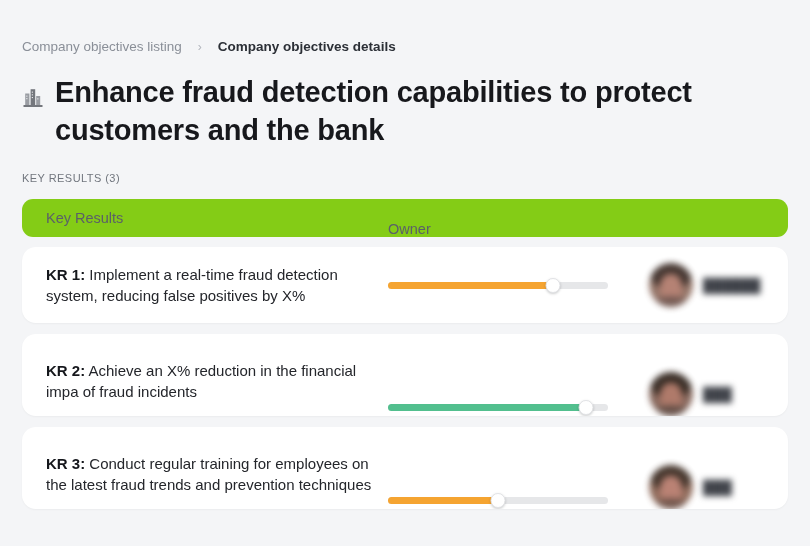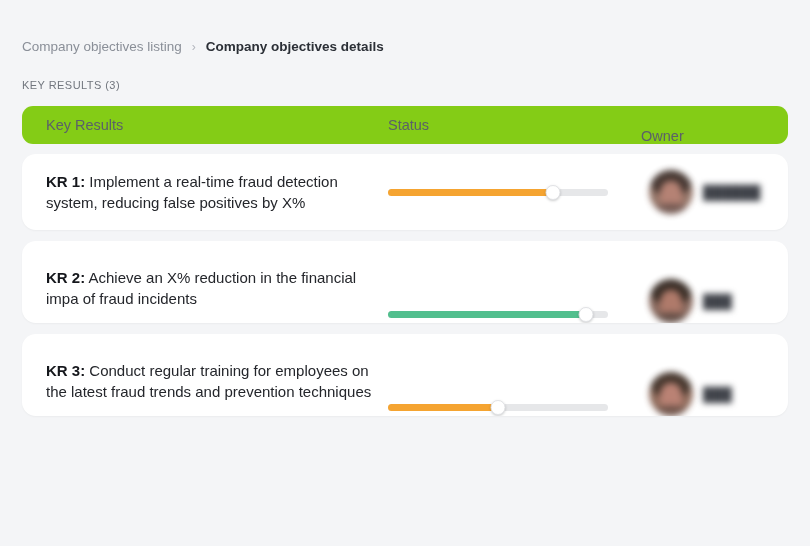--- a/index.html
+++ b/index.html
@@ -21,21 +21,21 @@
     position: relative;
     width: 810px;
     height: 546px;
     padding: 0 22px;
   }
 
   
   .breadcrumb {
     display: flex;
     align-items: center;
-    gap: 10px;
+    gap: 16px;
     padding-top: 38px;
     font-size: 13.5px;
     line-height: 18px;
   }
   .crumb-link {
     color: #8a8f98;
     white-space: nowrap;
     cursor: pointer;
   }
   .crumb-sep {
@@ -211,26 +211,40 @@
 <body>
 
 <div class="page">
 
   <nav class="breadcrumb">
     <span class="crumb-link">Company objectives listing</span>
     <span class="crumb-sep">›</span>
     <span class="crumb-current">Company objectives details</span>
   </nav>
 
+  <div class="title-row">
+    <svg class="title-icon" viewBox="0 0 22 24" aria-hidden="true">
+      <rect x="3.2" y="8.5" width="4.2" height="11.5" fill="#9a9da3"></rect>
+      <rect x="8.6" y="4.2" width="4.6" height="15.8" fill="#74777d"></rect>
+      <rect x="14.2" y="11.0" width="4.0" height="9.0" fill="#9a9da3"></rect>
+      <rect x="1.5" y="20.0" width="19" height="2.0" fill="#74777d"></rect>
+      <rect x="4.3" y="10.6" width="1.1" height="1.1" fill="#f4f5f7"></rect>
+      <rect x="4.3" y="13.1" width="1.1" height="1.1" fill="#f4f5f7"></rect>
+      <rect x="9.8" y="6.6" width="1.1" height="1.1" fill="#f4f5f7"></rect>
+      <rect x="9.8" y="9.3" width="1.1" height="1.1" fill="#f4f5f7"></rect>
+      <rect x="9.8" y="12.0" width="1.1" height="1.1" fill="#f4f5f7"></rect>
+      <rect x="15.3" y="13.3" width="1.1" height="1.1" fill="#f4f5f7"></rect>
+    </svg>
+    <h1 class="page-title">Enhance fraud detection capabilities to protect customers and the bank</h1>
+  </div>
 
   <div class="section-label">KEY RESULTS (3)</div>
 
   <div class="table-head">
     <div class="col-kr">Key Results</div>
-    <div class="col-stat">Status</div>
     <div class="col-owner">Owner</div>
   </div>
 
   <div class="rows">
 
     <div class="row-card">
       <div class="cell-kr">
         <span class="kr-tag">KR 1:</span>
         <span class="kr-text-clip">Implement a real-time fraud detection system, reducing false positives by X%</span>
       </div>

